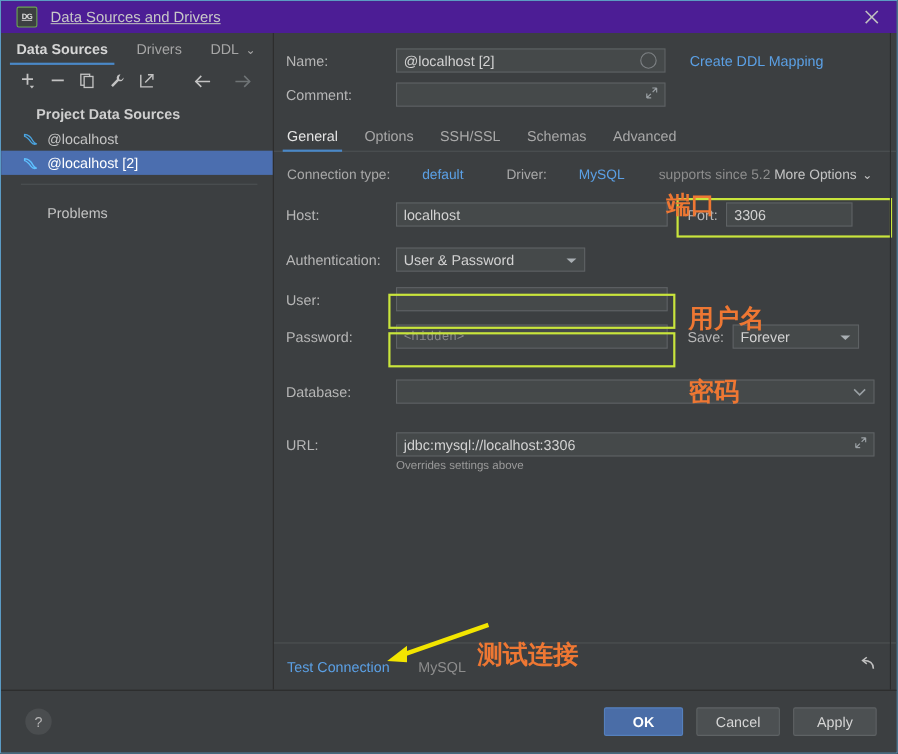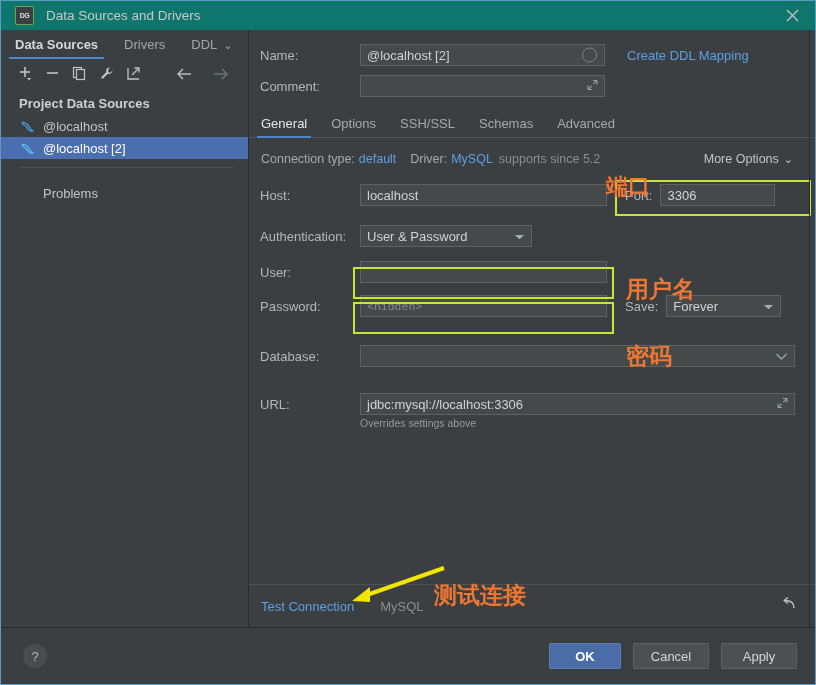--- a/index.html
+++ b/index.html
@@ -14,23 +14,24 @@
   .window{
     position:absolute;left:0;top:0;width:816px;height:685px;
     background:#3c3f41;
     border:1px solid #5b9bc4;
     box-sizing:border-box;
     display:flex;flex-direction:column;
   }
   
   .titlebar{
     height:29px;flex:0 0 29px;
-    background:#0f766e;
+    background:#4c1d95;
     display:flex;align-items:center;
     position:relative;
+    text-decoration:underline;
   }
   .app-icon{
     width:17px;height:17px;margin-left:14px;margin-right:12px;
     border:1px solid #6aa84f;border-radius:2px;
     background:#3c3f41;
     display:flex;align-items:center;justify-content:center;
     font-size:7px;font-weight:bold;color:#e0e0e0;
     font-family:"Liberation Sans", sans-serif;
     letter-spacing:-0.5px;
   }
@@ -80,21 +81,21 @@
   .tb-icon{
     width:24px;height:22px;display:flex;align-items:center;justify-content:center;
     position:relative;margin-right:3px;
   }
   .tb-spacer{flex:1 1 auto;}
   .tree{
     flex:1 1 auto;padding-top:6px;overflow:hidden;position:relative;
   }
   .tree-header{
     font-size:13px;font-weight:bold;color:#cfcfcf;
-    padding:2px 0 4px 18px;
+    padding:2px 0 4px 32px;
   }
   .tree-row{
     height:22px;display:flex;align-items:center;
     padding-left:18px;font-size:13px;color:#c4c4c4;
   }
   .tree-row.selected{background:#4b6eaf;color:#ffffff;}
   .dolphin{
     width:16px;height:16px;margin-right:8px;flex:0 0 16px;
     display:flex;align-items:center;justify-content:center;
   }
@@ -146,21 +147,21 @@
   .subtab{
     font-size:13px;color:#a8a8a8;margin-right:24px;padding-bottom:6px;position:relative;
   }
   .subtab.active{color:#e5e5e5;}
   .subtab.active:after{
     content:"";position:absolute;left:-4px;right:-4px;bottom:-1px;height:2px;background:#4a88c7;
   }
   
   .conn-line{
     display:flex;align-items:center;padding-left:12px;
-    margin-top:14px;font-size:12.5px;color:#a0a0a0;position:relative;
+    margin-top:14px;font-size:12.5px;color:#a0a0a0;position:relative;gap:25px;
   }
   .conn-line .k{color:#a8a8a8;}
   .conn-line .v{color:#5ba0e5;margin:0 14px 0 4px;}
   .conn-line .v2{color:#5ba0e5;margin-left:4px;}
   .conn-line .dim{color:#8d8d8d;margin-left:6px;}
   .more-opts{
     position:absolute;right:22px;color:#c4c4c4;font-size:12.5px;
     display:flex;align-items:center;gap:5px;
   }
   

